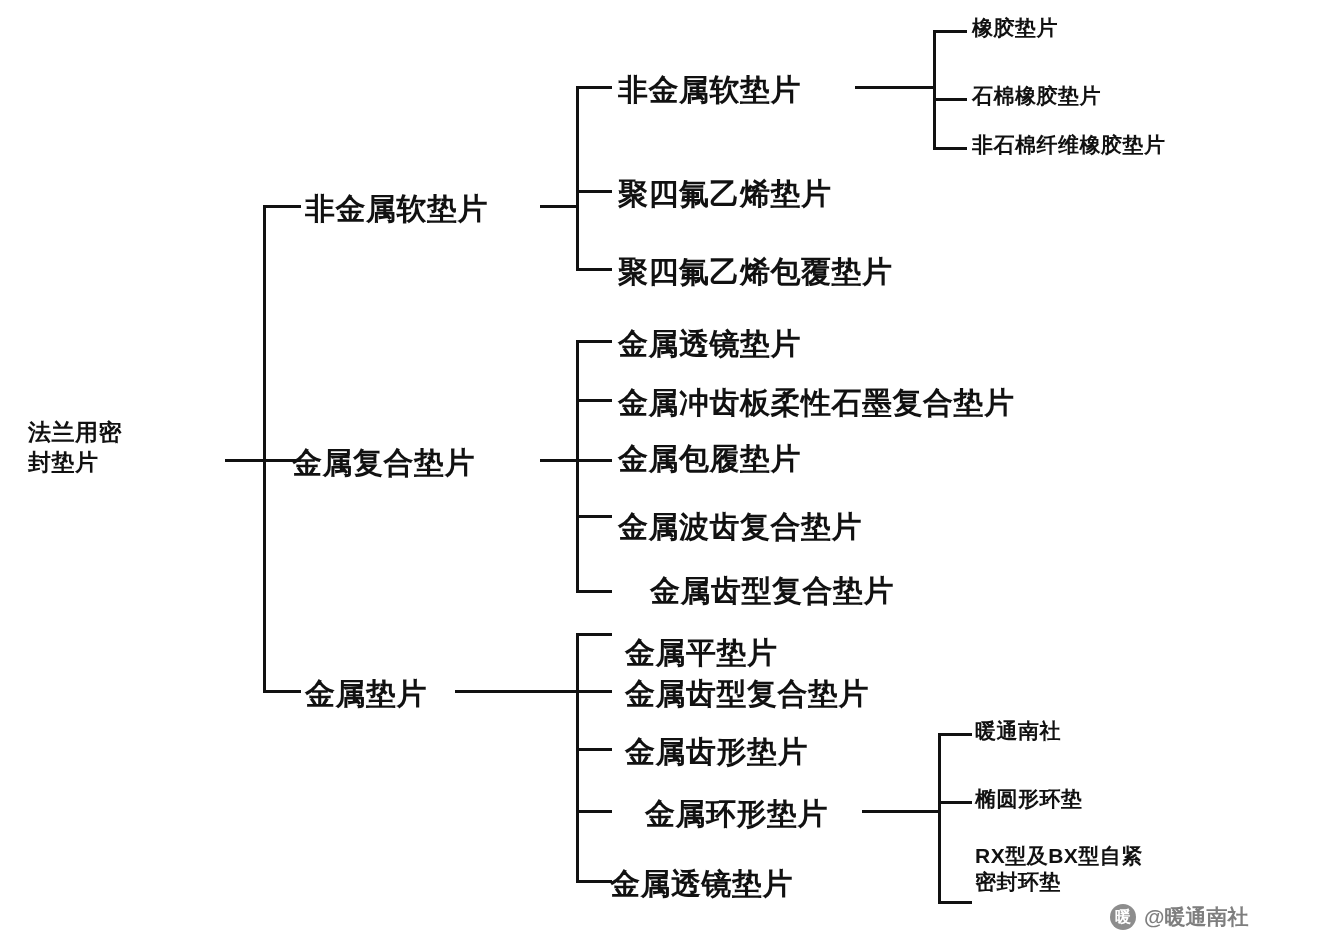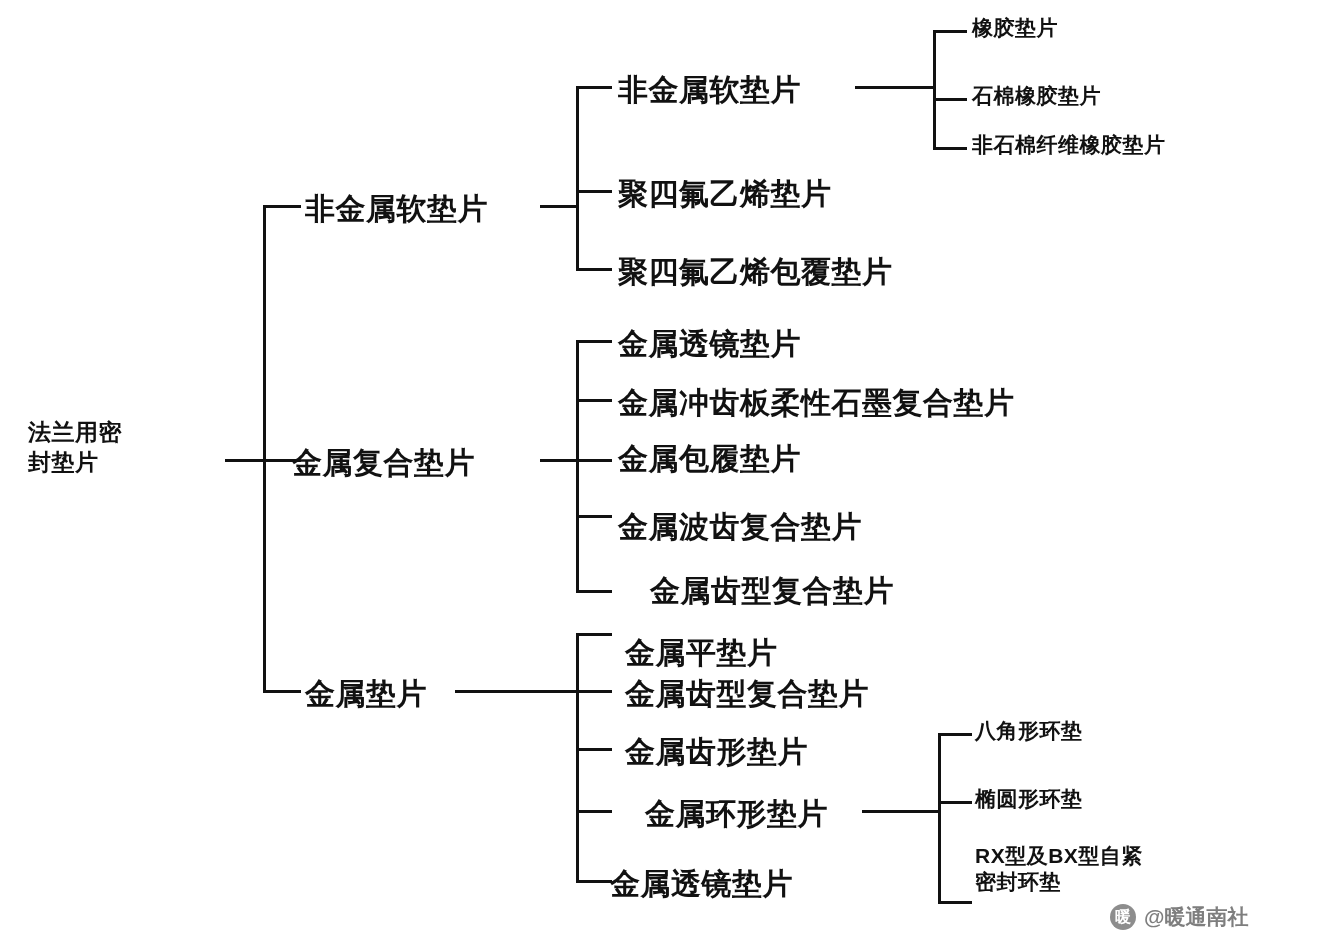--- a/index.html
+++ b/index.html
@@ -144,21 +144,21 @@
   <div class="node lvl3" style="left:625px; top:733px;">金属齿形垫片</div>
   <div class="node lvl3" style="left:625px; top:795px;margin-left:20px;">金属环形垫片</div>
   <div class="node lvl3" style="left:610px; top:865px;">金属透镜垫片</div>
 
   <div class="hline" style="left:862px; top:810px; width:78px;"></div>
   <div class="vline" style="left:938px; top:733px; height:168px;"></div>
   <div class="hline" style="left:938px; top:733px; width:34px;"></div>
   <div class="hline" style="left:938px; top:801px; width:34px;"></div>
   <div class="hline" style="left:938px; top:901px; width:34px;"></div>
 
-  <div class="node lvl4" style="left:975px; top:718px;">八角形环垫</div>
+  <div class="node lvl4" style="left:975px; top:718px;">暖通南社</div>
   <div class="node lvl4" style="left:975px; top:786px;">椭圆形环垫</div>
   <div class="node lvl4 wrap2" style="left:975px; top:843px;">RX型及BX型自紧
 密封环垫</div>
 
   <div class="watermark" style="left:1110px; top:903px;">
     <span class="wm-logo">暖</span>
     <span>@暖通南社</span>
   </div>
 
 </div>

